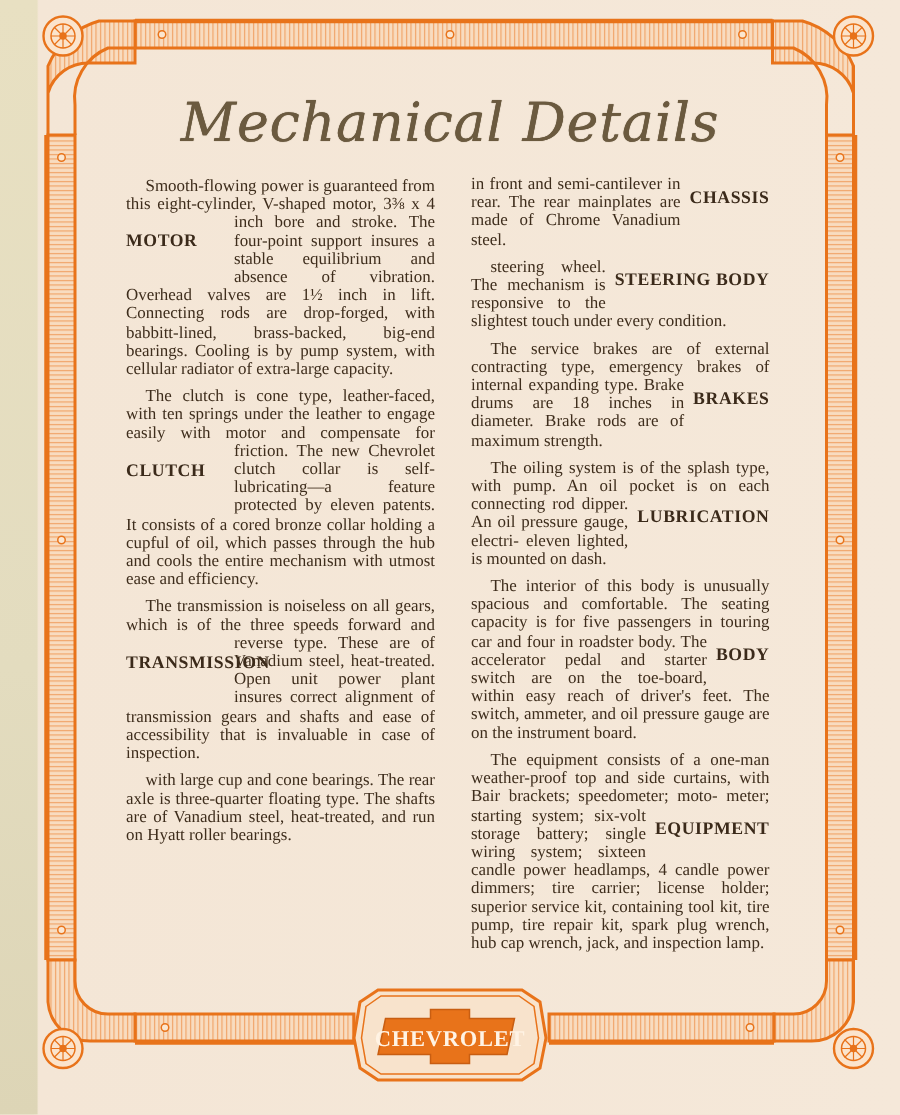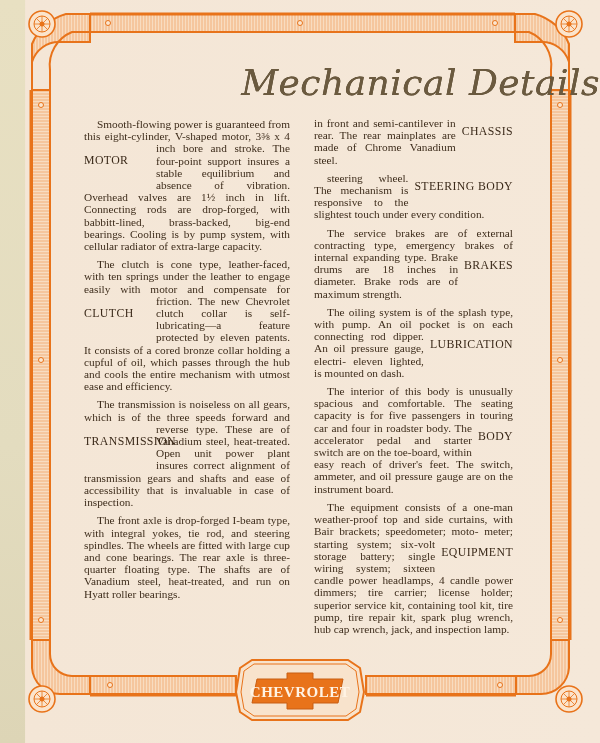--- a/index.html
+++ b/index.html
@@ -11,36 +11,36 @@
   .page {
     position: absolute; left: 0; top: 0; width: 600px; height: 743px;
     background: linear-gradient(90deg, #e2dcc0 0px, #e6dfc3 22px, #f4e6d6 26px, #f5e8d9 100%);
   }
   .page-tint {
     position: absolute; left: 0; top: 0; width: 25px; height: 743px;
     background: linear-gradient(180deg,#e8e0c2,#e3dcbf 60%,#ddd5b6);
   }
   .frame { position: absolute; left: 0; top: 0; }
   .title {
-    position: absolute; left: 0; right: 0; top: 62px; text-align: right;
+    position: absolute; left: 0; right: 0; top: 62px; text-align: center;
     font-family: "DejaVu Serif", "Liberation Serif", serif;
     font-style: italic; font-size: 36px; color: #6b5a3f; letter-spacing: 0.5px;
     text-shadow: 0 0 0.5px #4a3b22;
   }
   .col {
     position: absolute; top: 118px;
     font-family: "Liberation Serif", "DejaVu Serif", serif;
     font-size: 11.3px; line-height: 12.2px; color: #3e2d1c;
     text-align: justify;
   }
   .col.left { left: 84px; width: 206px; }
   .col.right { left: 314px; width: 199px; top: 117px; }
   .para { margin: 0 0 6px 0; text-indent: 13px; }
   .para .head {
-    font-weight: normal; letter-spacing: 0.4px; font-size: 11.8px; color: #3b2a1a;
+    font-weight: bold; letter-spacing: 0.4px; font-size: 11.8px; color: #3b2a1a;
   }
   .head-left { float: left; width: 68px; text-indent: 0; margin: 2px 4px 0 0; padding-top: 10px; height: 26px; }
   .head-right { float: right; text-indent: 0; margin: 2px 0 0 6px; padding-top: 6px; height: 22px; }
   .logo-text {
     font-family: "Liberation Serif", "DejaVu Serif", serif; font-weight: bold;
     font-size: 15px; fill: #fff3e4; letter-spacing: 0.5px;
   }
 </style>
 </head>
 <body>
@@ -133,21 +133,21 @@
     <text x="300" y="697" text-anchor="middle" class="logo-text">CHEVROLET</text>
   </g>
 </svg>
 
 <div class="title">Mechanical Details</div>
 
 <div class="col left" id="leftCol">
     <p class="para"><span>Smooth-flowing power is guaranteed from this eight-cylinder, V-shaped motor, 3⅜ x 4 inch bore and stroke. </span><span class="head head-left">MOTOR</span><span>The four-point support insures a stable equilibrium and absence of vibration. </span><span>Overhead valves are 1½ inch in lift. Connecting rods are drop-forged, with babbitt-lined, brass-backed, big-end bearings. Cooling is by pump system, with cellular radiator of extra-large capacity.</span></p>
     <p class="para"><span>The clutch is cone type, leather-faced, with ten springs under the leather to engage easily with motor and compensate for friction. </span><span class="head head-left">CLUTCH</span><span>The new Chevrolet clutch collar is self-lubricating—a </span><span>feature protected by eleven patents. It consists of a cored bronze collar holding a cupful of oil, which passes through the hub and cools the entire mechanism with utmost ease and efficiency.</span></p>
     <p class="para"><span>The transmission is noiseless on all gears, which is of the three speeds forward and reverse type. These are of </span><span class="head head-left">TRANSMISSION</span><span>Vanadium steel, heat-treated. Open unit power </span><span>plant insures correct alignment of transmission gears and shafts and ease of accessibility that is invaluable in case of inspection.</span></p>
-    <p class="para"><span>The front axle is drop-forged I-beam type, with integral yokes, tie rod, and steering spindles. The wheels are fitted </span><span>with large cup and cone bearings. The rear axle is three-quarter floating type. The </span><span>shafts are of Vanadium steel, heat-treated, and run on Hyatt roller bearings.</span></p>
+    <p class="para"><span>with large cup and cone bearings. The rear axle is three-quarter floating type. The </span><span>shafts are of Vanadium steel, heat-treated, and run on Hyatt roller bearings.</span></p>
   </div>
 <div class="col right" id="rightCol">
     <p class="para" style="text-indent: 0px;"><span class="head head-right">CHASSIS</span><span>in front and semi-cantilever in rear. The rear </span><span>mainplates are made of Chrome Vanadium steel.</span></p>
     <p class="para"><span class="head head-right">STEERING BODY</span><span>steering wheel. The mechanism </span><span>is responsive to the slightest touch under every condition.</span></p>
     <p class="para"><span>The service brakes are of external contracting type, emergency brakes of </span><span class="head head-right">BRAKES</span><span>internal expanding type. Brake drums are 18 inches </span><span>in diameter. Brake rods are of maximum strength.</span></p>
     <p class="para"><span>The oiling system is of the splash type, with pump. An oil pocket is on </span><span class="head head-right">LUBRICATION</span><span>each connecting rod dipper. An oil pressure gauge, electri- </span><span>eleven lighted, is mounted on dash.</span></p>
     <p class="para"><span>The interior of this body is unusually spacious and comfortable. The seating capacity is for five passengers in touring </span><span class="head head-right">BODY</span><span>car and four in roadster body. The accelerator pedal and </span><span>starter switch are on the toe-board, within easy reach of driver's feet. The switch, ammeter, and oil pressure gauge are on the instrument board.</span></p>
     <p class="para"><span>The equipment consists of a one-man weather-proof top and side curtains, with Bair brackets; speedometer; moto- </span><span class="head head-right">EQUIPMENT</span><span>meter; starting system; six-volt storage battery; single wiring </span><span>system; sixteen candle power headlamps, 4 candle power dimmers; tire carrier; license holder; superior service kit, containing tool kit, tire pump, tire repair kit, spark plug wrench, hub cap wrench, jack, and inspection lamp.</span></p>
   </div>
 

